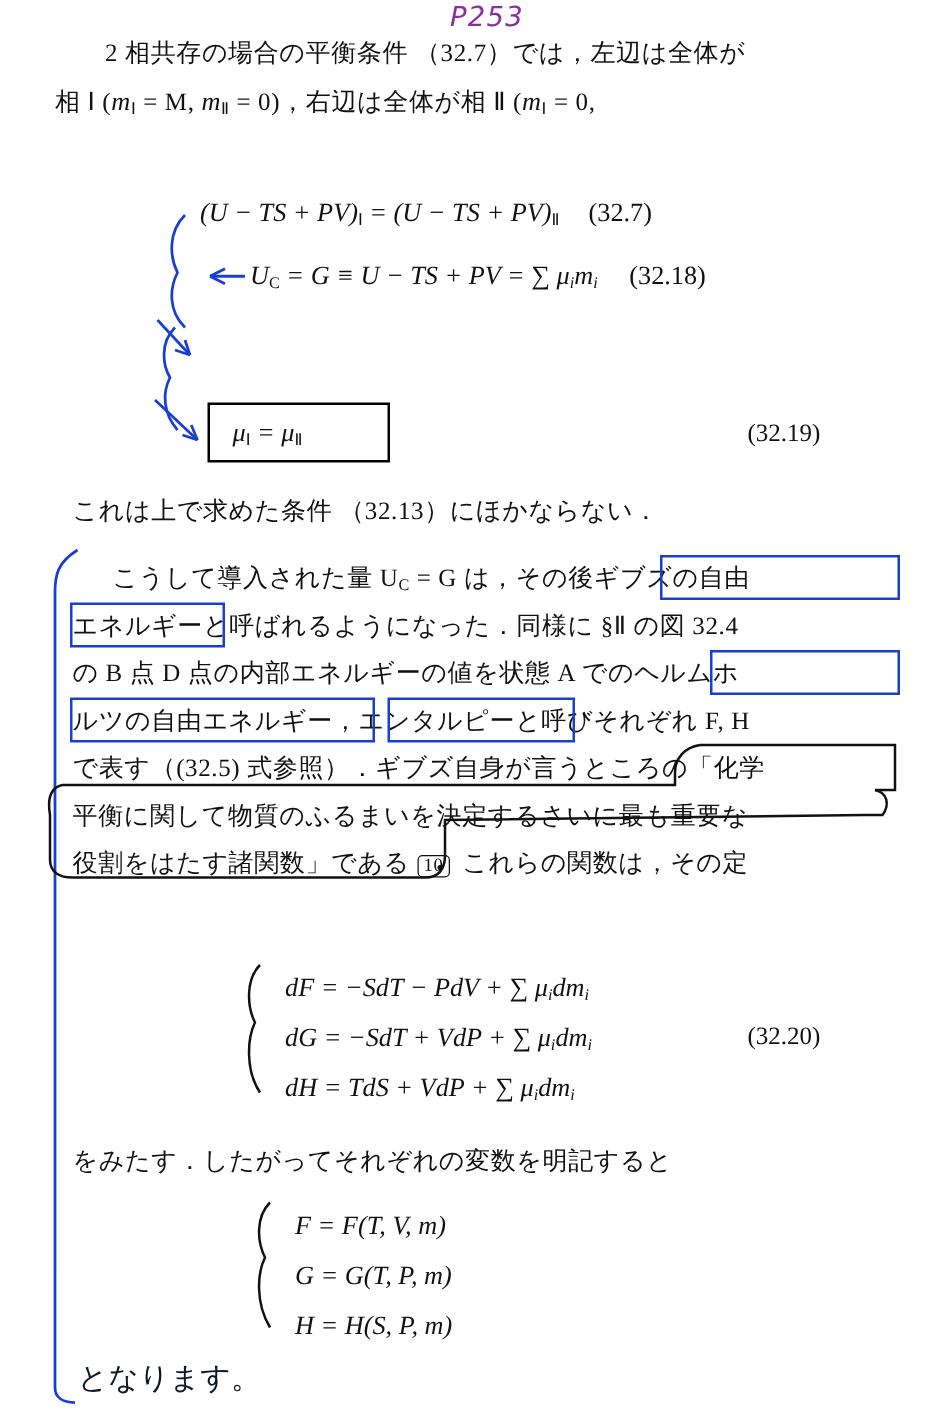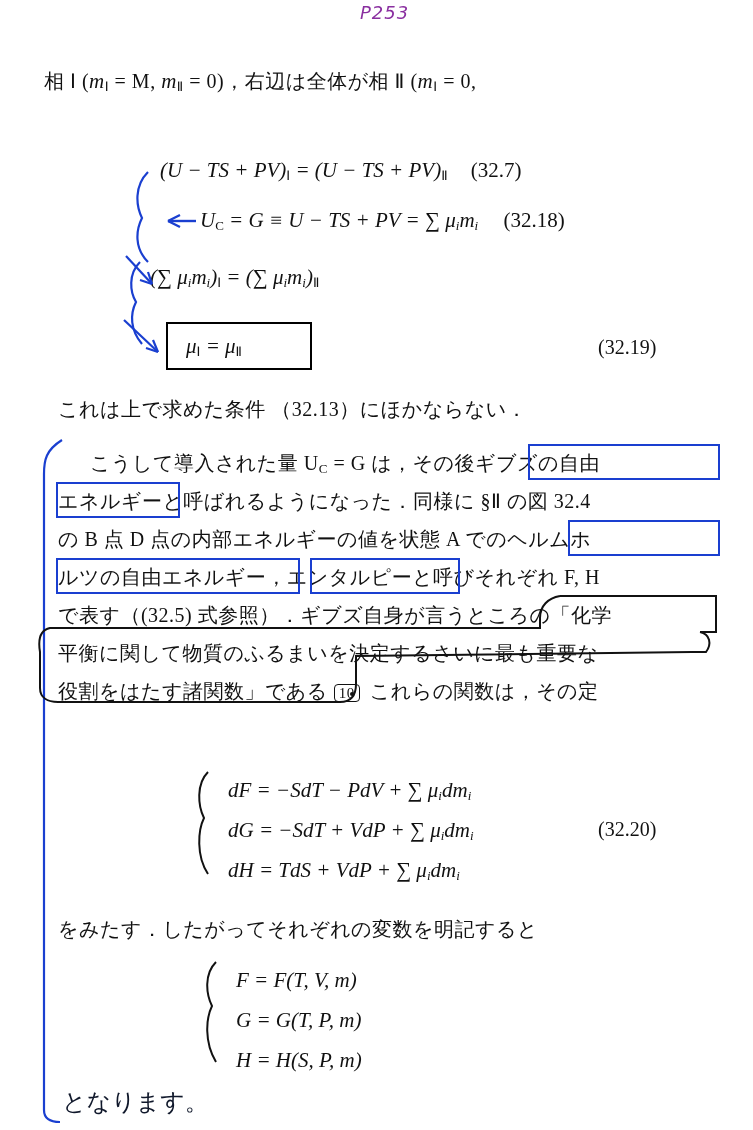--- a/index.html
+++ b/index.html
@@ -31,21 +31,21 @@
 
   
   .hand{
     position:absolute;
     color:#1a3fd0;
     font-family:"DejaVu Sans", sans-serif;
   }
   .pen-title{
     color:#8a2fa0;
     font-family:"DejaVu Sans", sans-serif;
-    font-size:18px;
+    font-size:22px;
     font-style:italic;
     position:absolute;
     letter-spacing:1px;
   }
   .boxblue{
     position:absolute;
     border:2px solid #1a3fd0;
     box-sizing:border-box;
   }
   .boxblack{
@@ -59,39 +59,39 @@
   .eq{position:absolute;font-size:21px;font-family:"Liberation Serif",serif;}
   .eqnum{position:absolute;font-size:20px;}
 </style>
 </head>
 <body>
 
 <div class="page">
 
   <div class="pen-title" style="left:360px;top:2px;">P253</div>
 
+  <div class="para" style="left:44px;top:24px;width:670px;">
+    <span style="display:inline-block;width:40px;"></span><span>2 相共存の場合の平衡条件 （32.7）では，左辺は全体が</span>
+  </div>
 
   <div class="para" style="left:44px;top:62px;width:680px;">
     <span>相 Ⅰ (</span><span class="math">m</span><span class="sub">Ⅰ</span><span> = M, </span><span class="math">m</span><span class="sub">Ⅱ</span><span> = 0)，右辺は全体が相 Ⅱ (</span><span class="math">m</span><span class="sub">Ⅰ</span><span> = 0,</span>
   </div>
 
 
   <div class="eq" style="left:160px;top:158px;">
     <span class="math">(U − TS + PV)</span><span class="sub">Ⅰ</span><span class="math"> = (U − TS + PV)</span><span class="sub">Ⅱ</span>
     <span style="display:inline-block;width:18px;"></span><span>(32.7)</span>
   </div>
 
   <div class="eq" style="left:200px;top:208px;">
     <span class="math">U</span><span class="sub">C</span><span class="math"> = G ≡ U − TS + PV = </span><span class="math">∑ μ</span><span class="subi">i</span><span class="math">m</span><span class="subi">i</span>
     <span style="display:inline-block;width:20px;"></span><span>(32.18)</span>
   </div>
 
-  <div class="eq" style="left:150px;top:265px;">
-    <span class="math">(∑ μ</span><span class="subi">i</span><span class="math">m</span><span class="subi">i</span><span class="math">)</span><span class="sub">Ⅰ</span><span class="math"> = (∑ μ</span><span class="subi">i</span><span class="math">m</span><span class="subi">i</span><span class="math">)</span><span class="sub">Ⅱ</span>
-  </div>
 
   <div class="boxblack" style="left:166px;top:322px;width:146px;height:48px;"></div>
   <div class="eq" style="left:186px;top:334px;">
     <span class="math">μ</span><span class="sub">Ⅰ</span><span class="math"> = </span><span class="math">μ</span><span class="sub">Ⅱ</span>
   </div>
   <div class="eqnum" style="left:598px;top:336px;">(32.19)</div>
 
   <div class="para" style="left:58px;top:390px;width:680px;">これは上で求めた条件 （32.13）にほかならない．</div>
 
   <div class="para" style="left:58px;top:444px;width:690px;">

